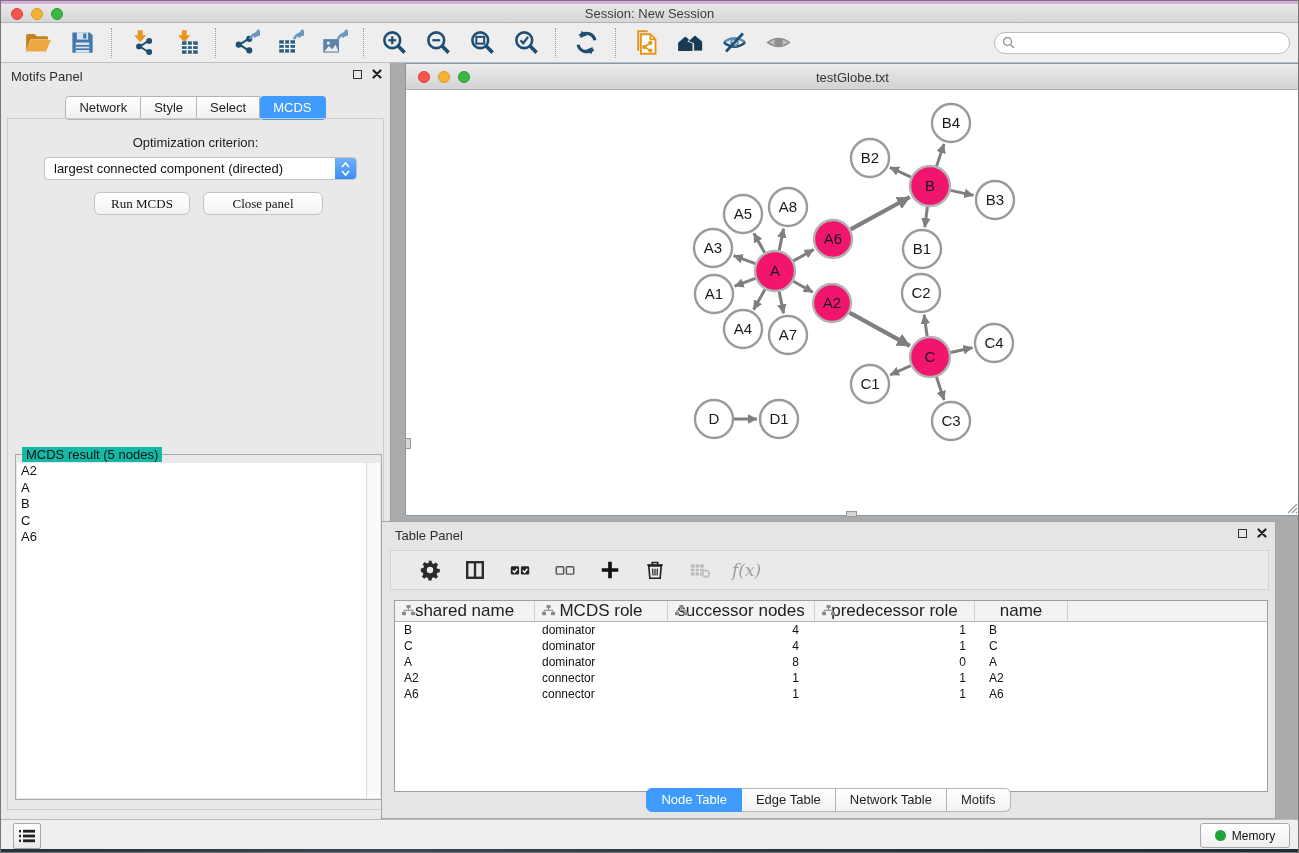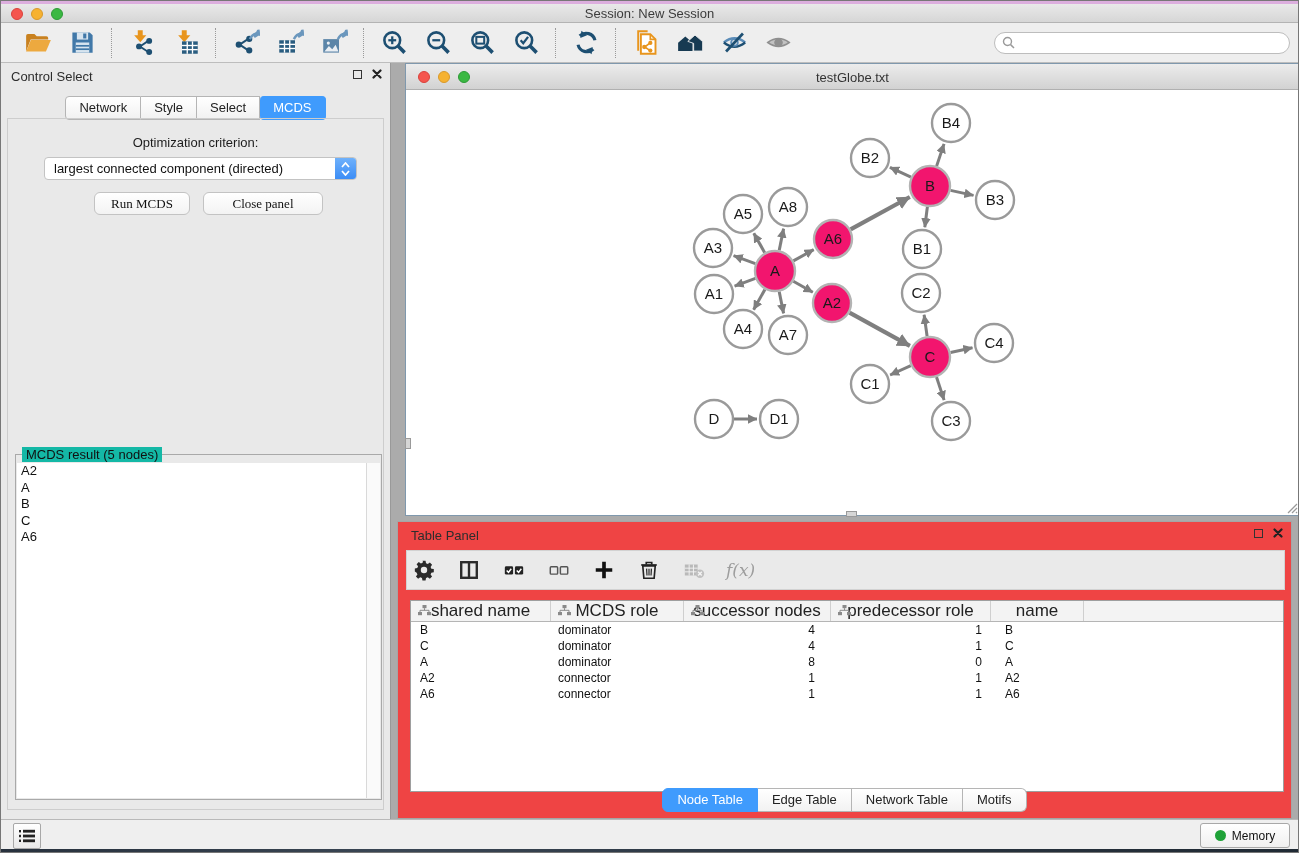--- a/index.html
+++ b/index.html
@@ -47,22 +47,22 @@
   .mcds-item{font-size:13px;color:#111;padding:1px 0 1px 4px;line-height:14.5px;cursor:default;}
   
   .net-win{position:absolute;left:404px;top:0;width:895px;height:453px;background:#fff;border:1px solid #7f98ad;box-sizing:border-box;}
   .net-titlebar{position:absolute;left:0;top:0;width:100%;height:26px;background:linear-gradient(#ececec,#d2d2d2);border-bottom:1px solid #b0b0b0;box-sizing:border-box;}
   .net-titlebar .title{position:absolute;left:0;right:0;top:6px;text-align:center;font-size:13px;color:#333;}
   .net-canvas{position:absolute;left:1px;top:26px;width:891px;height:425px;background:#fff;}
   .resize-grip{position:absolute;right:1px;bottom:1px;width:14px;height:14px;}
   .split-handle-left{position:absolute;left:-1px;top:374px;width:6px;height:11px;background:#d6d6d6;border:1px solid #9a9a9a;box-sizing:border-box;}
   .split-handle-bottom{position:absolute;left:440px;bottom:-2px;width:11px;height:6px;background:#d6d6d6;border:1px solid #9a9a9a;box-sizing:border-box;}
   
-  .table-panel{position:absolute;left:396px;top:458px;width:895px;height:298px;background:#ef4444;border:1px solid #a5a5a5;box-sizing:border-box;}
-  .tp-toolbar{position:absolute;left:8px;top:28px;width:879px;height:40px;background:#eaeaea;border:1px solid #d2d2d2;box-sizing:border-box;display:flex;align-items:center;gap:19px;padding-left:4px;}
+  .table-panel{position:absolute;left:380px;top:458px;width:895px;height:298px;background:#e5e5e5;border:1px solid #a5a5a5;box-sizing:border-box;}
+  .tp-toolbar{position:absolute;left:8px;top:28px;width:879px;height:40px;background:#eaeaea;border:1px solid #d2d2d2;box-sizing:border-box;display:flex;align-items:center;gap:19px;padding-left:26px;}
   .tp-btn{background:none;border:none;padding:0;width:26px;height:26px;display:flex;align-items:center;justify-content:center;cursor:pointer;}
   .tp-btn svg{width:22px;height:22px;}
   .fx-label{font-family:"DejaVu Serif",serif;font-style:italic;font-size:17px;color:#9d9d9d;}
   .tp-table{position:absolute;left:12px;top:78px;width:874px;height:192px;background:#fff;border:1px solid #9e9e9e;box-sizing:border-box;overflow:hidden;}
   .tp-hrow{display:flex;height:20px;background:#f3f3f3;border-bottom:1px solid #b5b5b5;}
   .tp-hcell{position:relative;border-right:1px solid #cfcfcf;box-sizing:border-box;font-size:17px;color:#222;display:flex;align-items:center;justify-content:center;cursor:pointer;}
   .tp-hcell .hicon{position:absolute;left:7px;top:4px;}
   .tp-row{display:flex;height:16px;}
   .tp-cell{box-sizing:border-box;font-size:12px;color:#111;line-height:16px;white-space:nowrap;overflow:hidden;cursor:default;}
   .tp-tabs{position:absolute;left:0;bottom:6px;width:100%;display:flex;justify-content:center;}
@@ -271,21 +271,21 @@
       <div class="search-wrap"><svg class="mag" width="13" height="13" viewBox="0 0 13 13">
           <circle cx="5.5" cy="5.5" r="4" fill="none" stroke="#9a9a9a" stroke-width="1.4"></circle>
           <line x1="8.6" y1="8.6" x2="12" y2="12" stroke="#9a9a9a" stroke-width="1.5"></line>
         </svg><input type="text" placeholder="" style=""></div>
     </div>
 
   <div class="main">
 
     <div class="control-panel">
       <div class="panel-head">
-        <span class="ptitle">Control Select</span>
+        <span class="ptitle">Motifs Panel</span>
         <span class="pbtns">
           <span class="float-box"></span>
           <svg width="10" height="10" viewBox="0 0 10 10">
               <path d="M1.5 1.5 L8.5 8.5 M8.5 1.5 L1.5 8.5" stroke="#222" stroke-width="2.2" stroke-linecap="round"></path>
             </svg>
         </span>
       </div>
       <div class="cp-tabs" id="cp-tabs">
           <div class="cp-tab">Network</div>
           <div class="cp-tab">Style</div>

